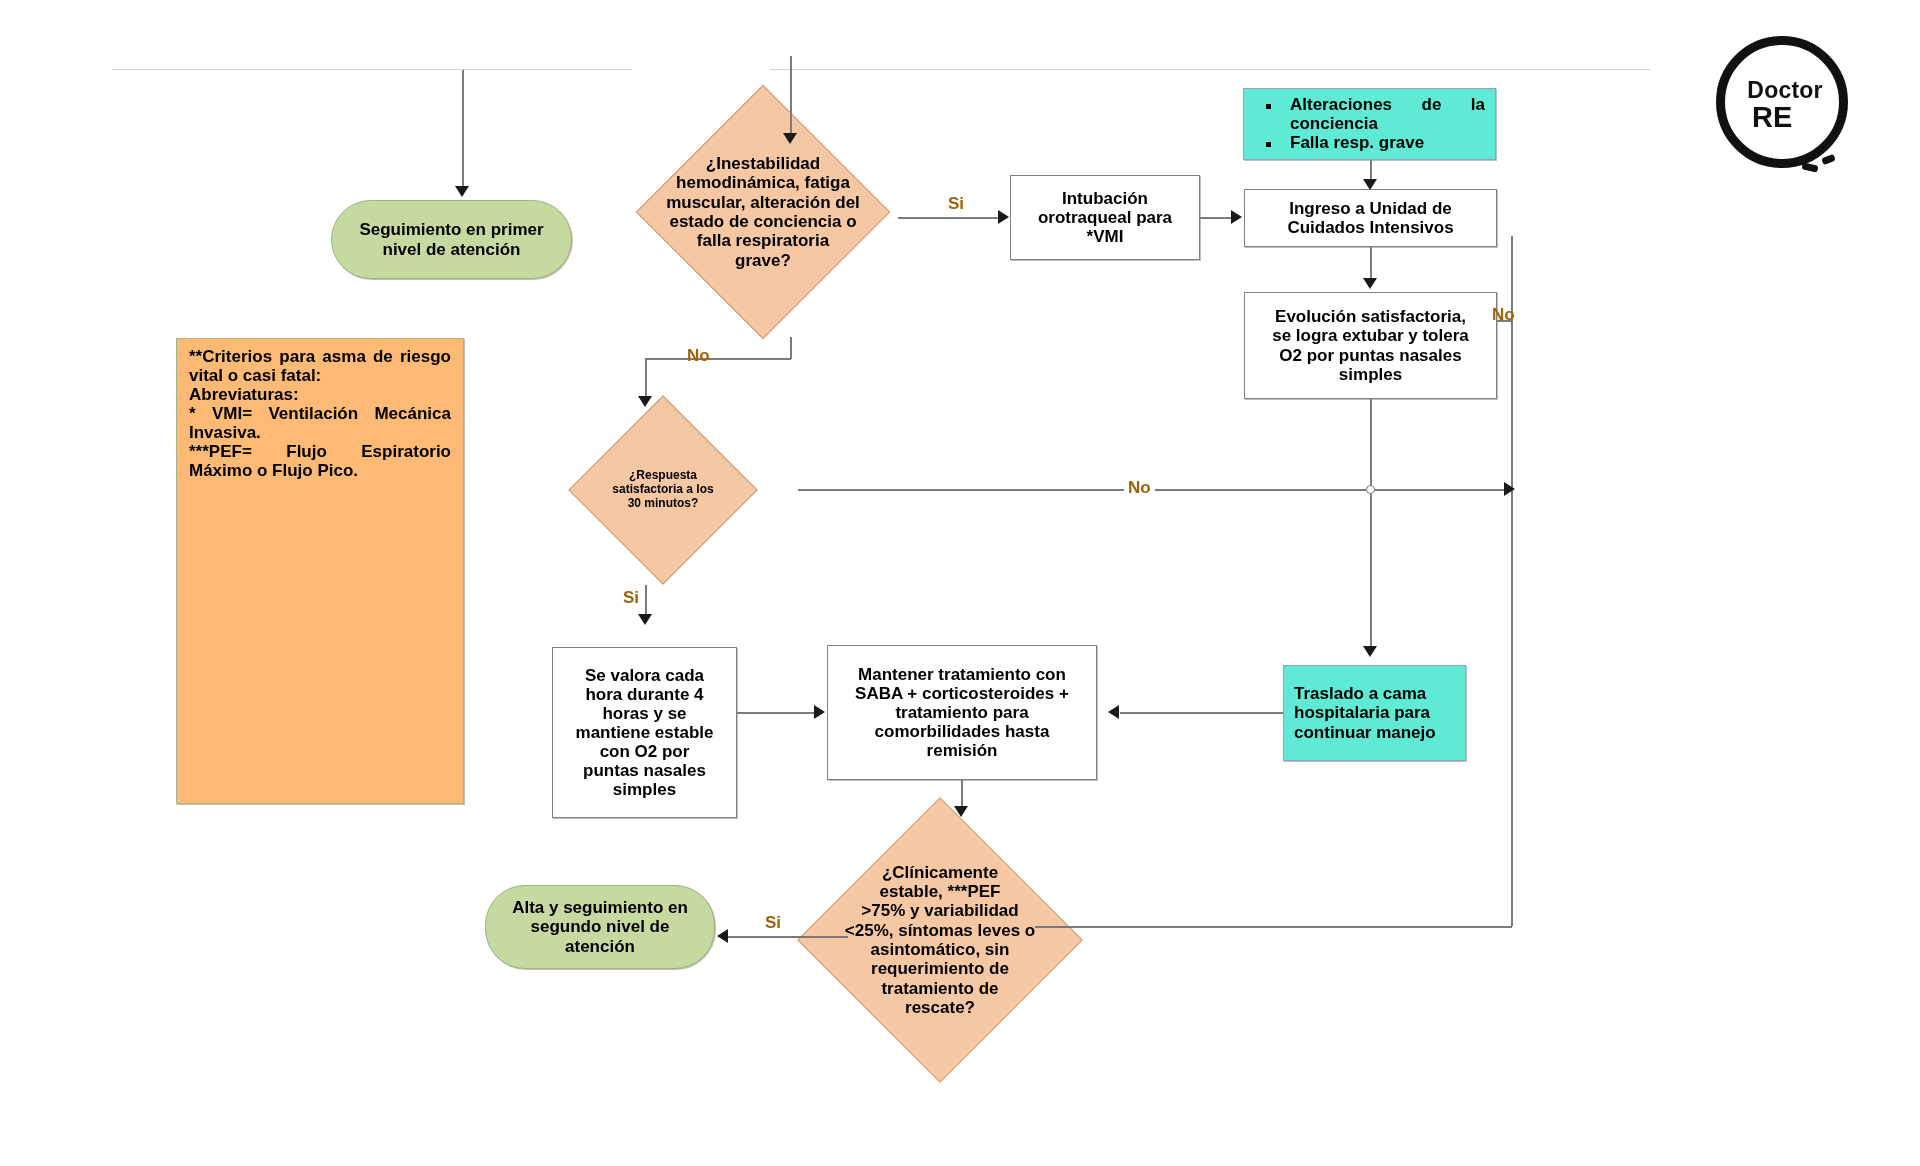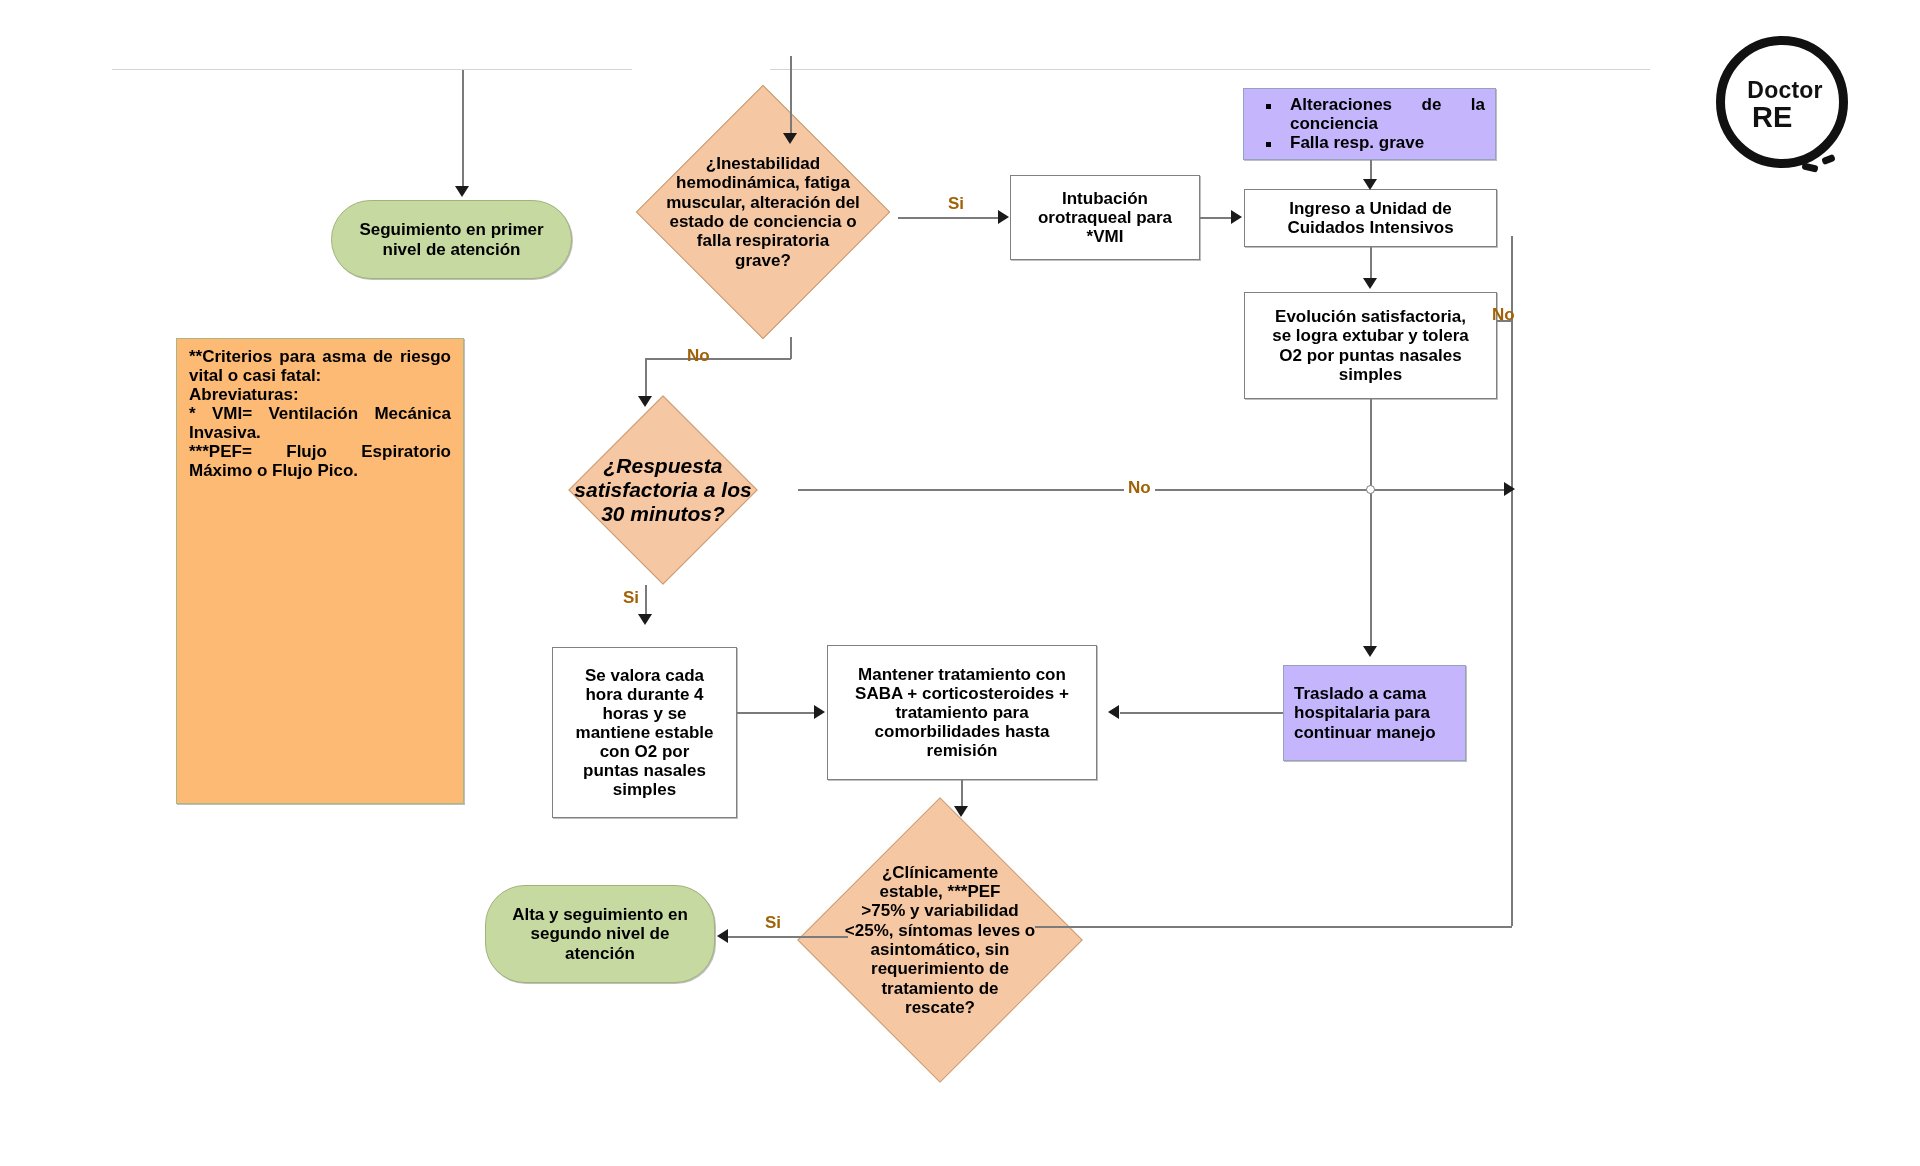--- a/index.html
+++ b/index.html
@@ -39,21 +39,21 @@
   }
 
   .rounded {
     background: #c6d9a0;
     border: 1.5px solid #9fb37a;
     border-radius: 40px;
     box-shadow: 1px 1px 0 rgba(0,0,0,0.25);
   }
 
   .bluebox {
-    background: #c4b5fd;
+    background: #5eead4;
     border: 1.5px solid #93a3bd;
     box-shadow: 1px 1px 0 rgba(0,0,0,0.25);
   }
 
   .greenbox {
     background: #fdba74;
     border: 1.5px solid #a9b786;
     box-shadow: 1px 1px 0 rgba(0,0,0,0.25);
   }
 
@@ -250,21 +250,21 @@
   <div class="node rect" style="left:1244px; top:189px; width:253px; height:58px; font-size:17px;">Ingreso a Unidad de
 Cuidados Intensivos</div>
 
   <div class="node rect" style="left:1244px; top:292px; width:253px; height:107px; font-size:17px;">Evolución satisfactoria,
 se logra extubar y tolera
 O2 por puntas nasales
 simples</div>
 
   <div class="diamond" style="left:528px; top:395px; width:270px; height:190px;">
     <div class="dshape" style="width:132px; height:132px;"></div>
-    <div class="dtext" style="font-size:21px;font-style:italic;">¿Respuesta
+    <div class="dtext" style="font-size:12px;">¿Respuesta
 satisfactoria a los
 30 minutos?</div>
   </div>
 
   <div class="node rect" style="left:552px; top:627px; width:185px; height:171px; font-size:17px;margin-top:20px;">Se valora cada
 hora durante 4
 horas y se
 mantiene estable
 con O2 por
 puntas nasales
@@ -285,21 +285,21 @@
     <div class="dtext" style="font-size:17px;">¿Clínicamente
 estable, ***PEF
 &gt;75% y variabilidad
 &lt;25%, síntomas leves o
 asintomático, sin
 requerimiento de
 tratamiento de
 rescate?</div>
   </div>
 
-  <div class="node rounded" style="left:485px; top:885px; width:230px; height:98px; font-size:17px;">Alta y seguimiento en
+  <div class="node rounded" style="left:485px; top:885px; width:230px; height:84px; font-size:17px;">Alta y seguimiento en
 segundo nivel de
 atención</div>
 
   <div class="node greenbox blist" style="left:176px; top:338px; width:288px; height:466px; font-size:17px; align-items:flex-start; justify-content:flex-start; padding:8px 12px;">
     <div class="plain">**Criterios para asma de riesgo vital o casi fatal:</div>
     <div class="plain">Abreviaturas:</div>
     <div class="plain">* VMI= Ventilación Mecánica Invasiva.</div>
     <div class="plain">***PEF= Flujo Espiratorio Máximo o Flujo Pico.</div>
   </div>
 

